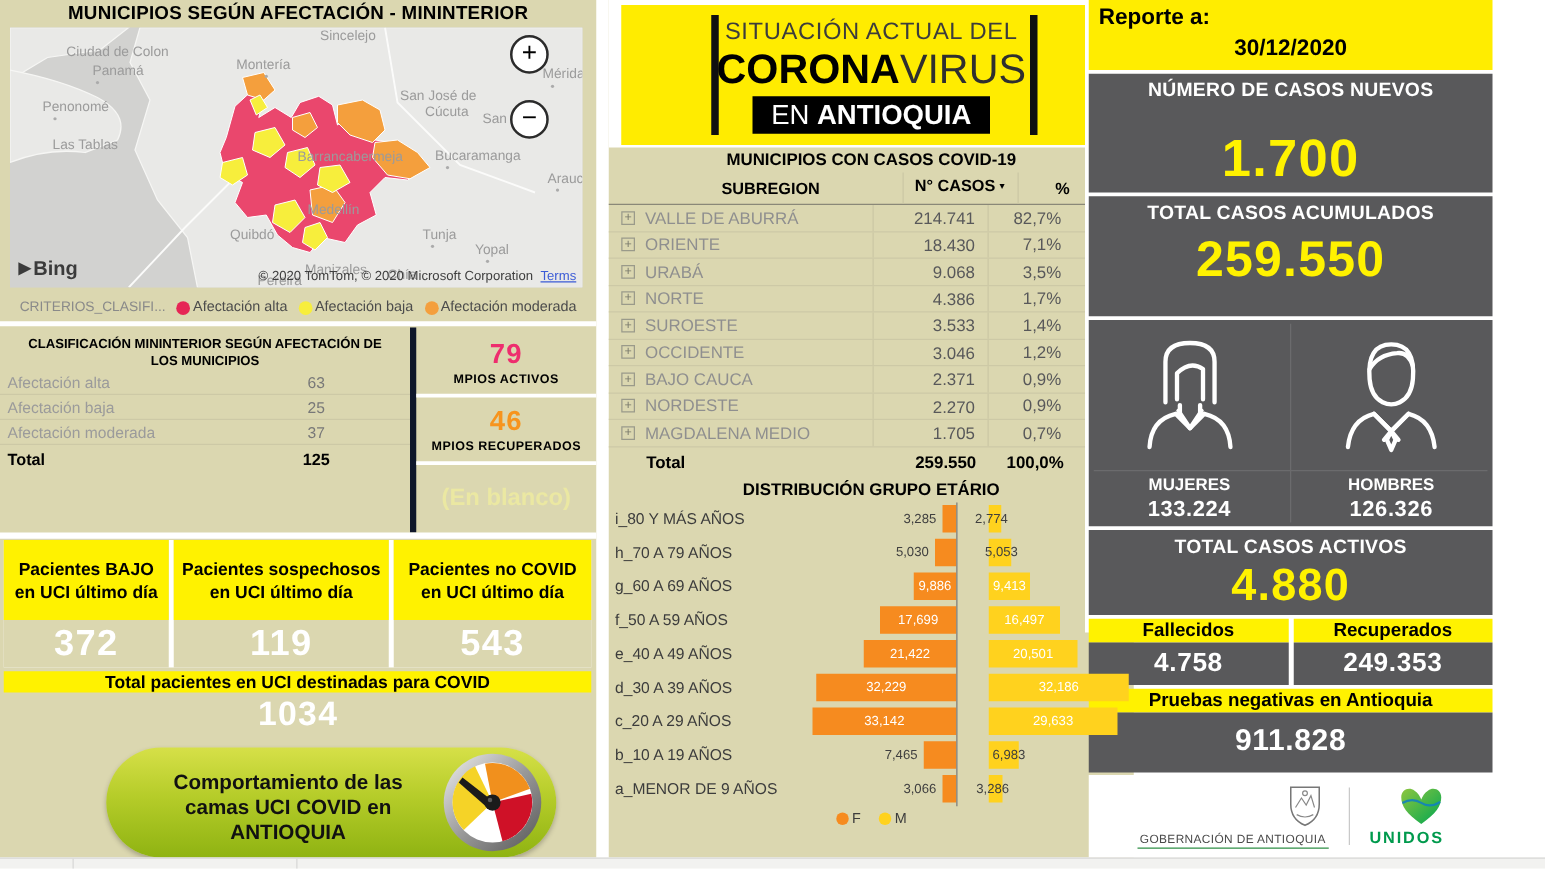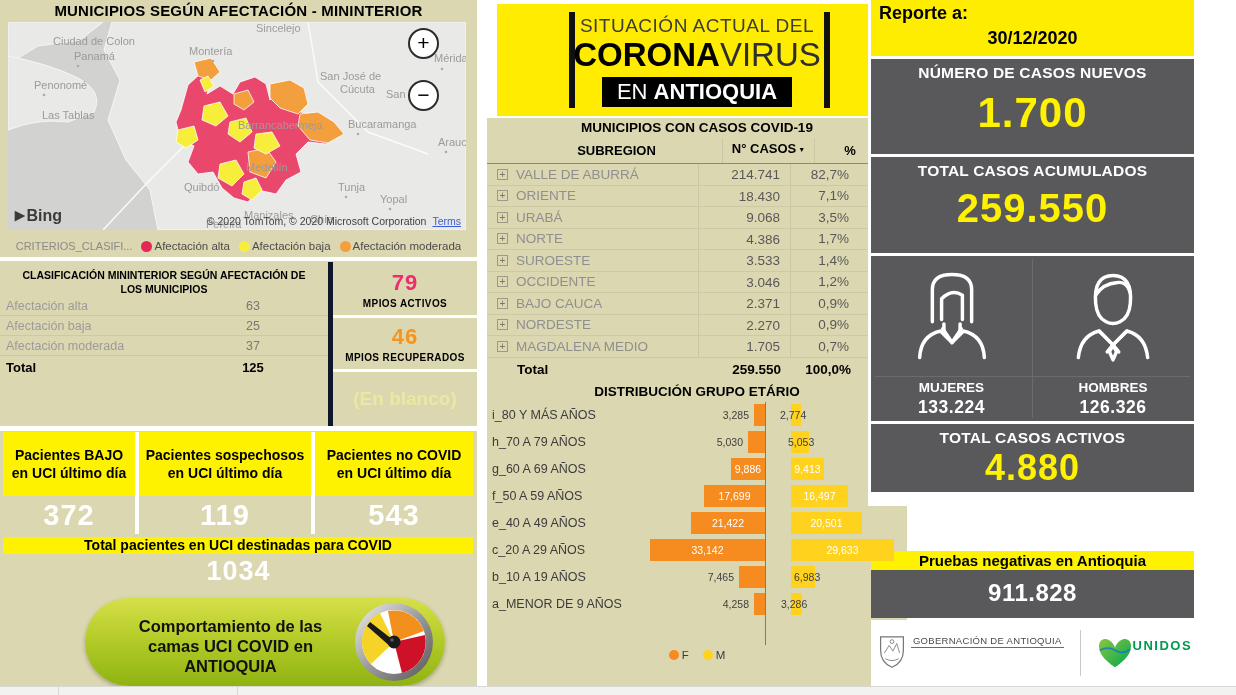--- a/index.html
+++ b/index.html
@@ -111,42 +111,42 @@
   .fm-legend .leg-item { font-size:11.5px; color:#3c3c3c; gap:3px; }
 
   
   .rp-reporte { position:absolute; left:3px; top:0; width:323px; height:56px; background:#ffed00; }
   .rp-rep-label { position:absolute; left:8px; top:3px; font-size:18px; font-weight:800; }
   .rp-rep-date { position:absolute; top:28px; width:100%; text-align:center; font-size:18px; font-weight:800; }
   .rp-dark { position:absolute; left:3px; width:323px; background:#59595b; color:#fff; text-align:center; }
   .rp-head { padding-top:5px; font-size:15.5px; font-weight:800; letter-spacing:.2px; }
   .rp-val-yellow { color:#fff200; font-weight:900; letter-spacing:1px; }
   .rp-nuevos { top:59px; height:95px; }
-  .rp-nuevos .rp-val-yellow { font-size:42px; margin-top:7px; }
+  .rp-nuevos .rp-val-yellow { font-size:42px; margin-top:21px; }
   .rp-acum { top:157px; height:96px; }
   .rp-acum .rp-val-yellow { font-size:40px; margin-top:6px; }
   .rp-gender { top:256px; height:165px; display:flex; }
   .g-col { width:161px; position:relative; text-align:center; }
   .g-col.right { width:162px; }
   .g-divider { position:absolute; left:161px; top:3px; bottom:3px; width:1px; background:#6b6b6d; }
   .g-icon { margin-top:8px; }
   .g-hline { position:absolute; left:4px; right:4px; top:120px; height:1px; background:#6b6b6d; }
   .g-label { position:absolute; top:124px; width:100%; font-size:13.5px; font-weight:800; color:#fff; }
   .g-value { position:absolute; top:141px; width:100%; font-size:17.5px; font-weight:800; color:#fff; letter-spacing:.5px; }
   .rp-activos { top:424px; height:68px; }
   .rp-activos .rp-val-yellow { font-size:36px; margin-top:0; }
   .rp-deaths { position:absolute; left:3px; top:495px; width:323px; height:53px; display:flex; gap:4px; }
   .d-cell { flex:1; }
   .d-head { height:19px; background:#fff200; font-weight:800; font-size:15px; line-height:19px; text-align:center; }
   .d-val { height:34px; background:#59595b; color:#fff; font-weight:800; font-size:21px; line-height:33px; text-align:center; letter-spacing:.5px; }
   .rp-pruebas { position:absolute; left:3px; top:551px; width:323px; height:67px; }
   .p-head { height:19px; background:#fff200; font-weight:800; font-size:15px; line-height:19px; text-align:center; }
   .p-val { height:48px; background:#59595b; color:#fff; font-weight:800; font-size:24px; line-height:46px; text-align:center; letter-spacing:.5px; }
   .rp-logos { position:absolute; left:3px; top:620px; width:323px; height:66px; background:#fff; display:flex; align-items:center; justify-content:center; gap:16px; }
-  .crest-col, .unidos-col { display:flex; align-items:flex-start; }
+  .crest-col, .unidos-col { display:flex; flex-direction:column; align-items:flex-end; }
   .crest-text { font-size:9.5px; color:#4a4a4a; border-bottom:1.5px solid #2f8f46; padding:1px 2px; letter-spacing:.3px; }
   .logo-divider { width:1px; height:46px; background:#c9c9c9; }
   .unidos-text { font-size:13px; font-weight:800; color:#009a4d; letter-spacing:1.5px; margin-top:1px; }
 
   .bottom-strip { position:absolute; left:0; top:686px; width:1236px; height:9px; background:#f2f2f0; border-top:1px solid #d8d8d6; }
   .bs-div { position:absolute; top:0; width:1px; height:100%; background:#d8d8d6; }
 </style>
 </head>
 <body>
 
@@ -453,38 +453,47 @@
       <div class="pyr-row">
         <span class="pyr-label">e_40 A 49 AÑOS</span>
         <div class="bar bar-f" style="width: 74px; right: 142px;">
           <span class="in-lbl">21,422</span>
         </div>
         <div class="bar bar-m" style="width: 71px; left: 278px;">
           <span class="in-lbl">20,501</span>
         </div>
       </div>
       <div class="pyr-row">
+        <span class="pyr-label">d_30 A 39 AÑOS</span>
+        <div class="bar bar-f" style="width: 112px; right: 142px;">
+          <span class="in-lbl">32,229</span>
+        </div>
+        <div class="bar bar-m" style="width: 112px; left: 278px;">
+          <span class="in-lbl">32,186</span>
+        </div>
+      </div>
+      <div class="pyr-row">
         <span class="pyr-label">c_20 A 29 AÑOS</span>
         <div class="bar bar-f" style="width: 115px; right: 142px;">
           <span class="in-lbl">33,142</span>
         </div>
         <div class="bar bar-m" style="width: 103px; left: 278px;">
           <span class="in-lbl">29,633</span>
         </div>
       </div>
       <div class="pyr-row">
         <span class="pyr-label">b_10 A 19 AÑOS</span>
         <span class="out-lbl" style="right: 173px;">7,465</span>
         <span class="out-lbl" style="left: 307px;">6,983</span>
         <div class="bar bar-f" style="width: 26px; right: 142px;"></div>
         <div class="bar bar-m" style="width: 24px; left: 278px;"></div>
       </div>
       <div class="pyr-row">
         <span class="pyr-label">a_MENOR DE 9 AÑOS</span>
-        <span class="out-lbl" style="right: 158px;">4,258</span>
+        <span class="out-lbl" style="right: 158px;">3,066</span>
         <span class="out-lbl" style="left: 294px;">3,286</span>
         <div class="bar bar-f" style="width: 11px; right: 142px;"></div>
         <div class="bar bar-m" style="width: 11px; left: 278px;"></div>
       </div>
     </div>
   <div id="fm-legend" class="fm-legend">
       <span class="leg-item">
         <span class="leg-dot2" style="background: rgb(246, 139, 31);"></span>
         <span>F</span>
       </span>
@@ -540,20 +549,30 @@
     </div>
     <div class="g-divider"></div>
     <div class="g-hline"></div>
   </div>
 
   <div class="rp-dark rp-activos">
     <div class="rp-head">TOTAL CASOS ACTIVOS</div>
     <div class="rp-val-yellow">4.880</div>
   </div>
 
+  <div class="rp-deaths">
+    <div class="d-cell">
+      <div class="d-head">Fallecidos</div>
+      <div class="d-val">4.758</div>
+    </div>
+    <div class="d-cell">
+      <div class="d-head">Recuperados</div>
+      <div class="d-val">249.353</div>
+    </div>
+  </div>
 
   <div class="rp-pruebas">
     <div class="p-head">Pruebas negativas en Antioquia</div>
     <div class="p-val">911.828</div>
   </div>
 
   <div class="rp-logos">
     <div class="crest-col">
       <svg width="38" height="38" viewBox="0 0 40 40">
         <path d="M8,3 H32 V17 Q32,30 20,35 Q8,30 8,17 Z" fill="none" stroke="#777" stroke-width="1.3"></path>

